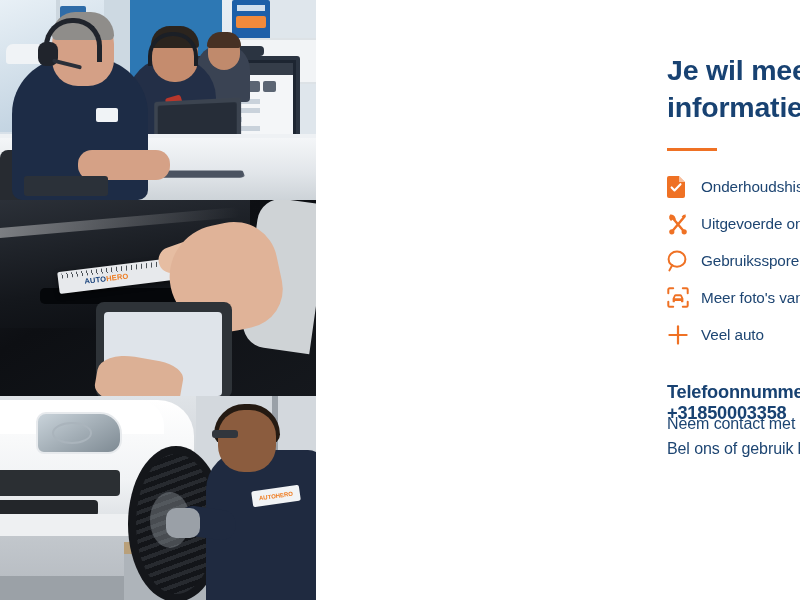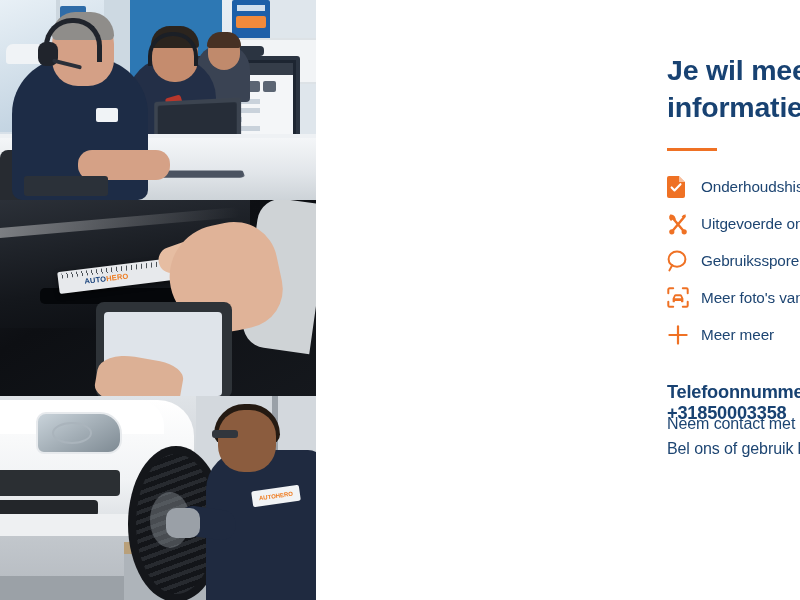--- a/index.html
+++ b/index.html
@@ -332,21 +332,21 @@
 
       <div class="feature">
         <span class="ico">
           <svg width="22" height="22" viewBox="0 0 22 22">
             <g stroke="#ef7124" stroke-width="2.2" stroke-linecap="round">
               <path d="M11 2.4v17.2"></path>
               <path d="M2.4 11h17.2"></path>
             </g>
           </svg>
         </span>
-        <span class="ftxt">Meer meer</span>
+        <span class="ftxt">Veel auto</span>
       </div>
     </div>
 
     <div class="phone">Telefoonnummer: +31850003358</div>
 
     <div class="contact">
       <div>Neem contact met ons op voor meer informatie!</div>
       <div>Bel ons of gebruik het contactformulier.</div>
     </div>
 

